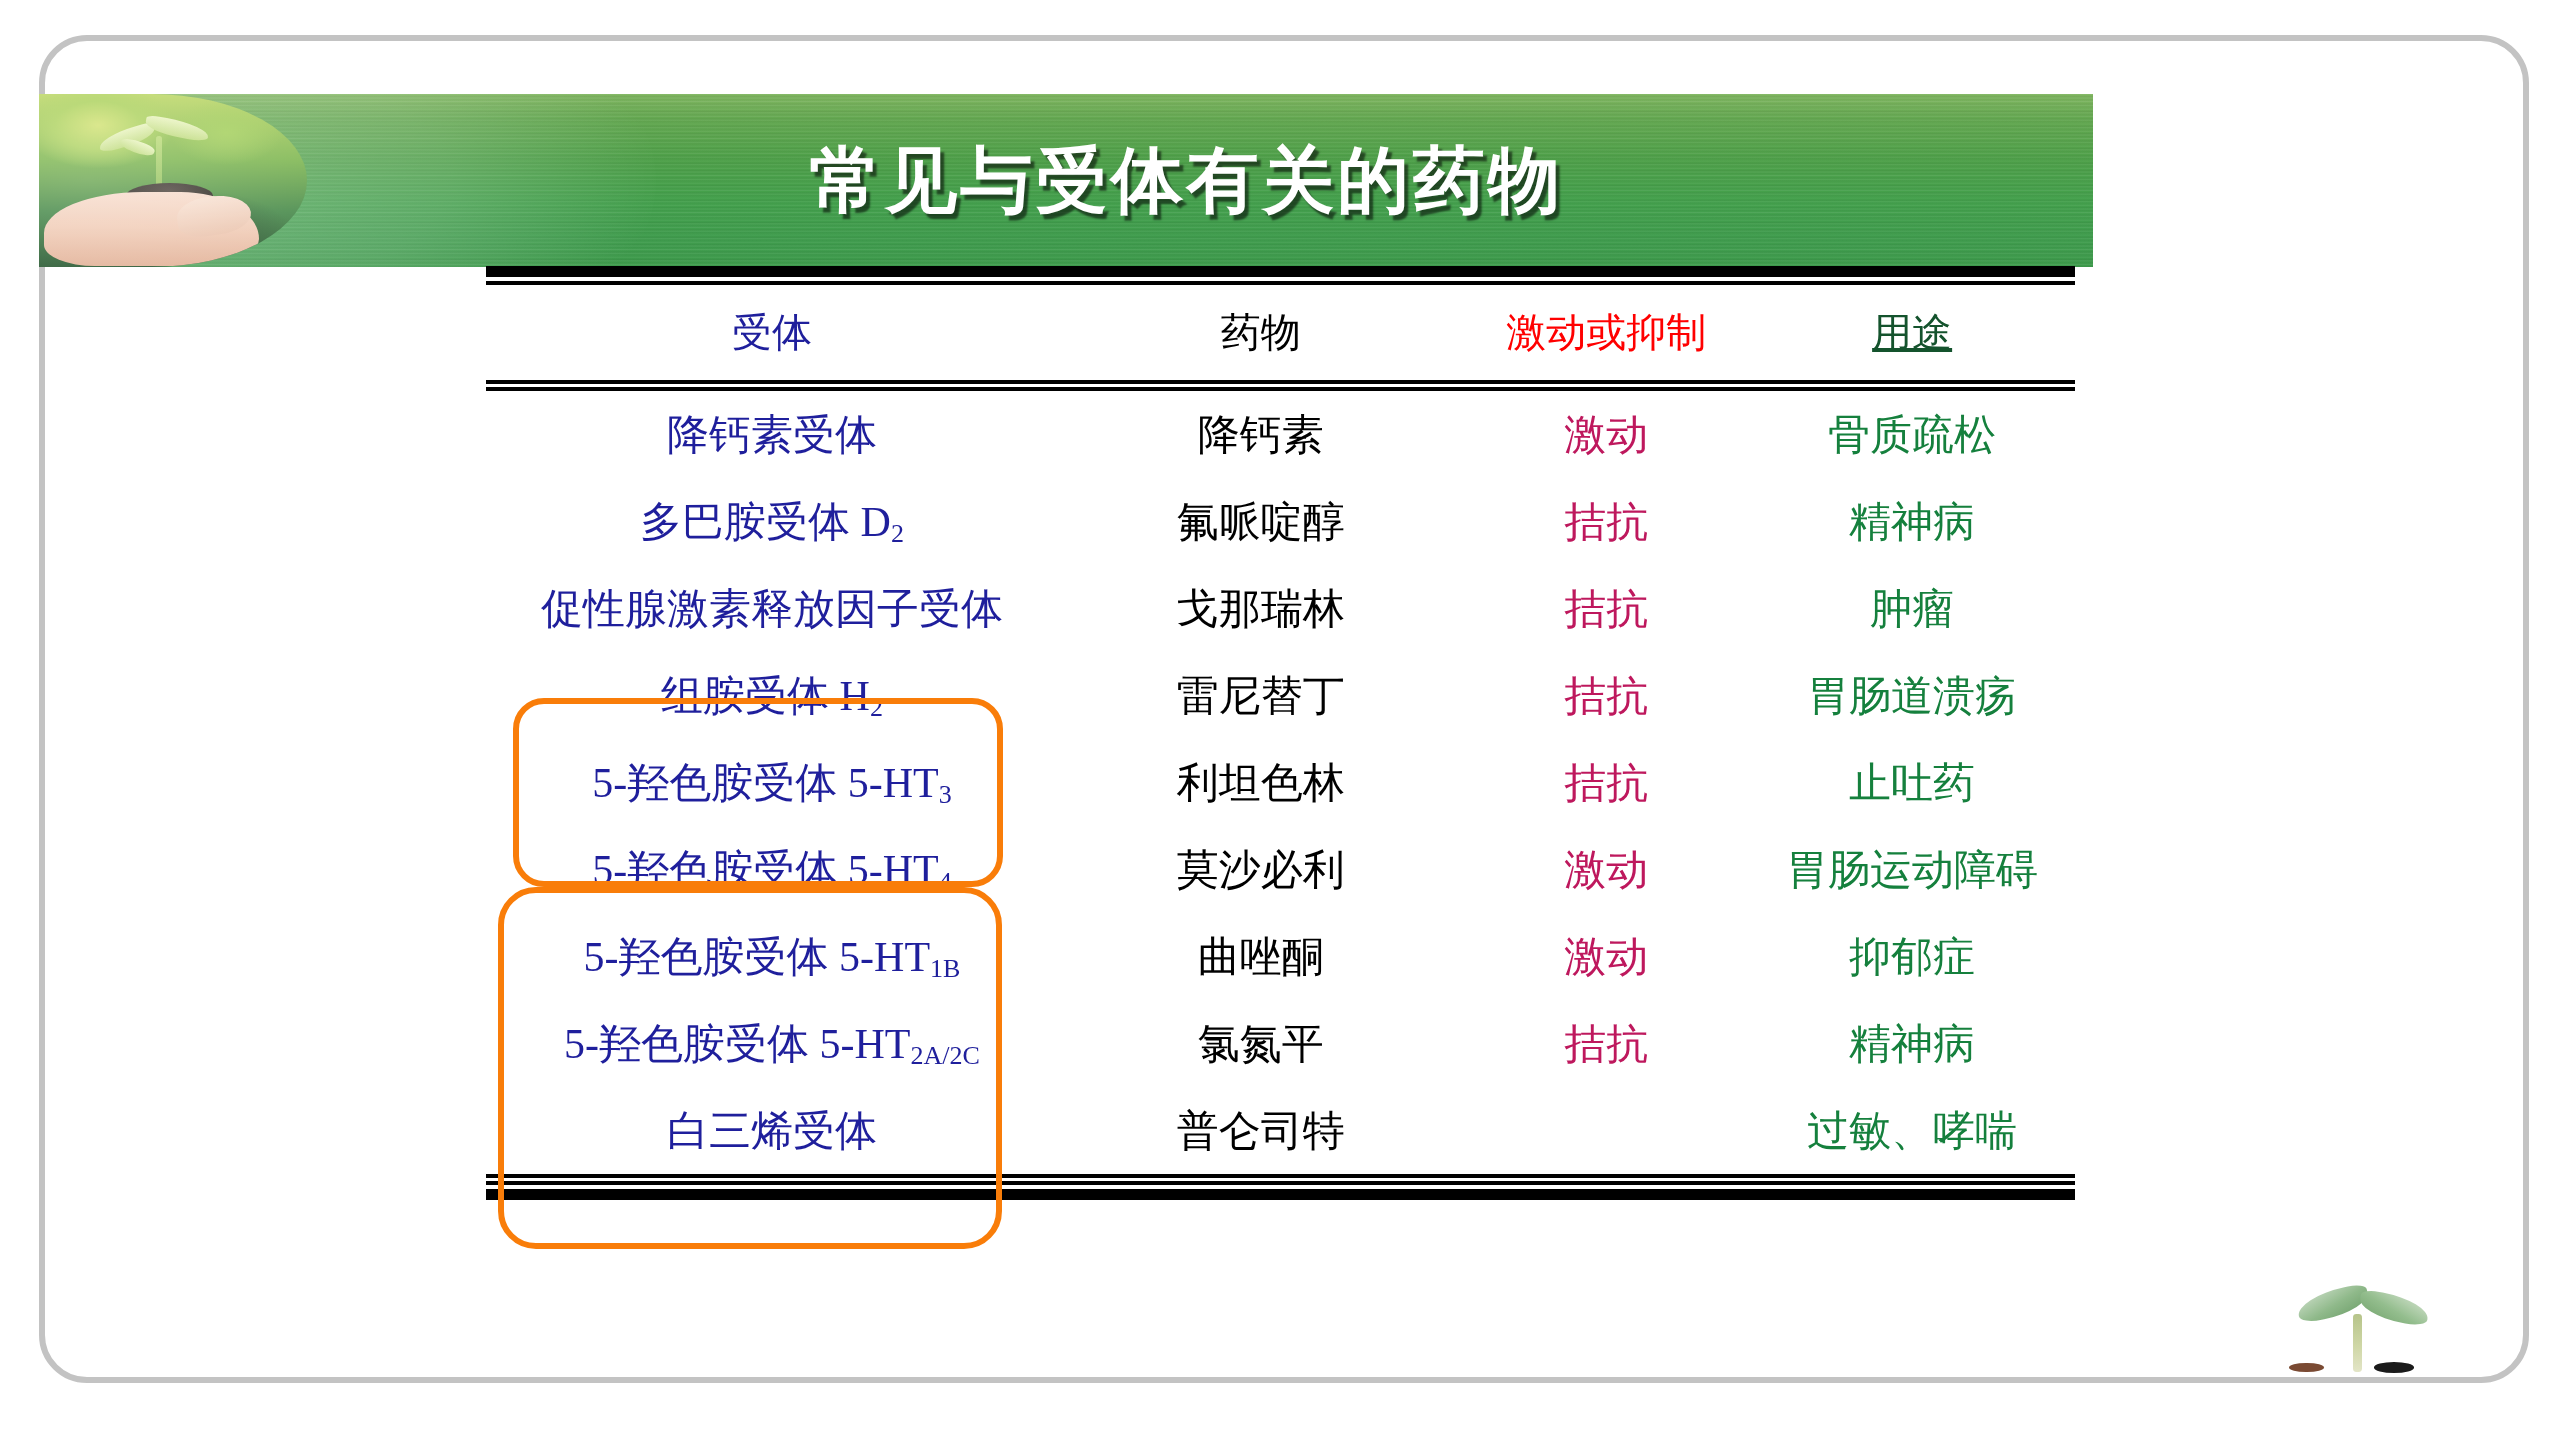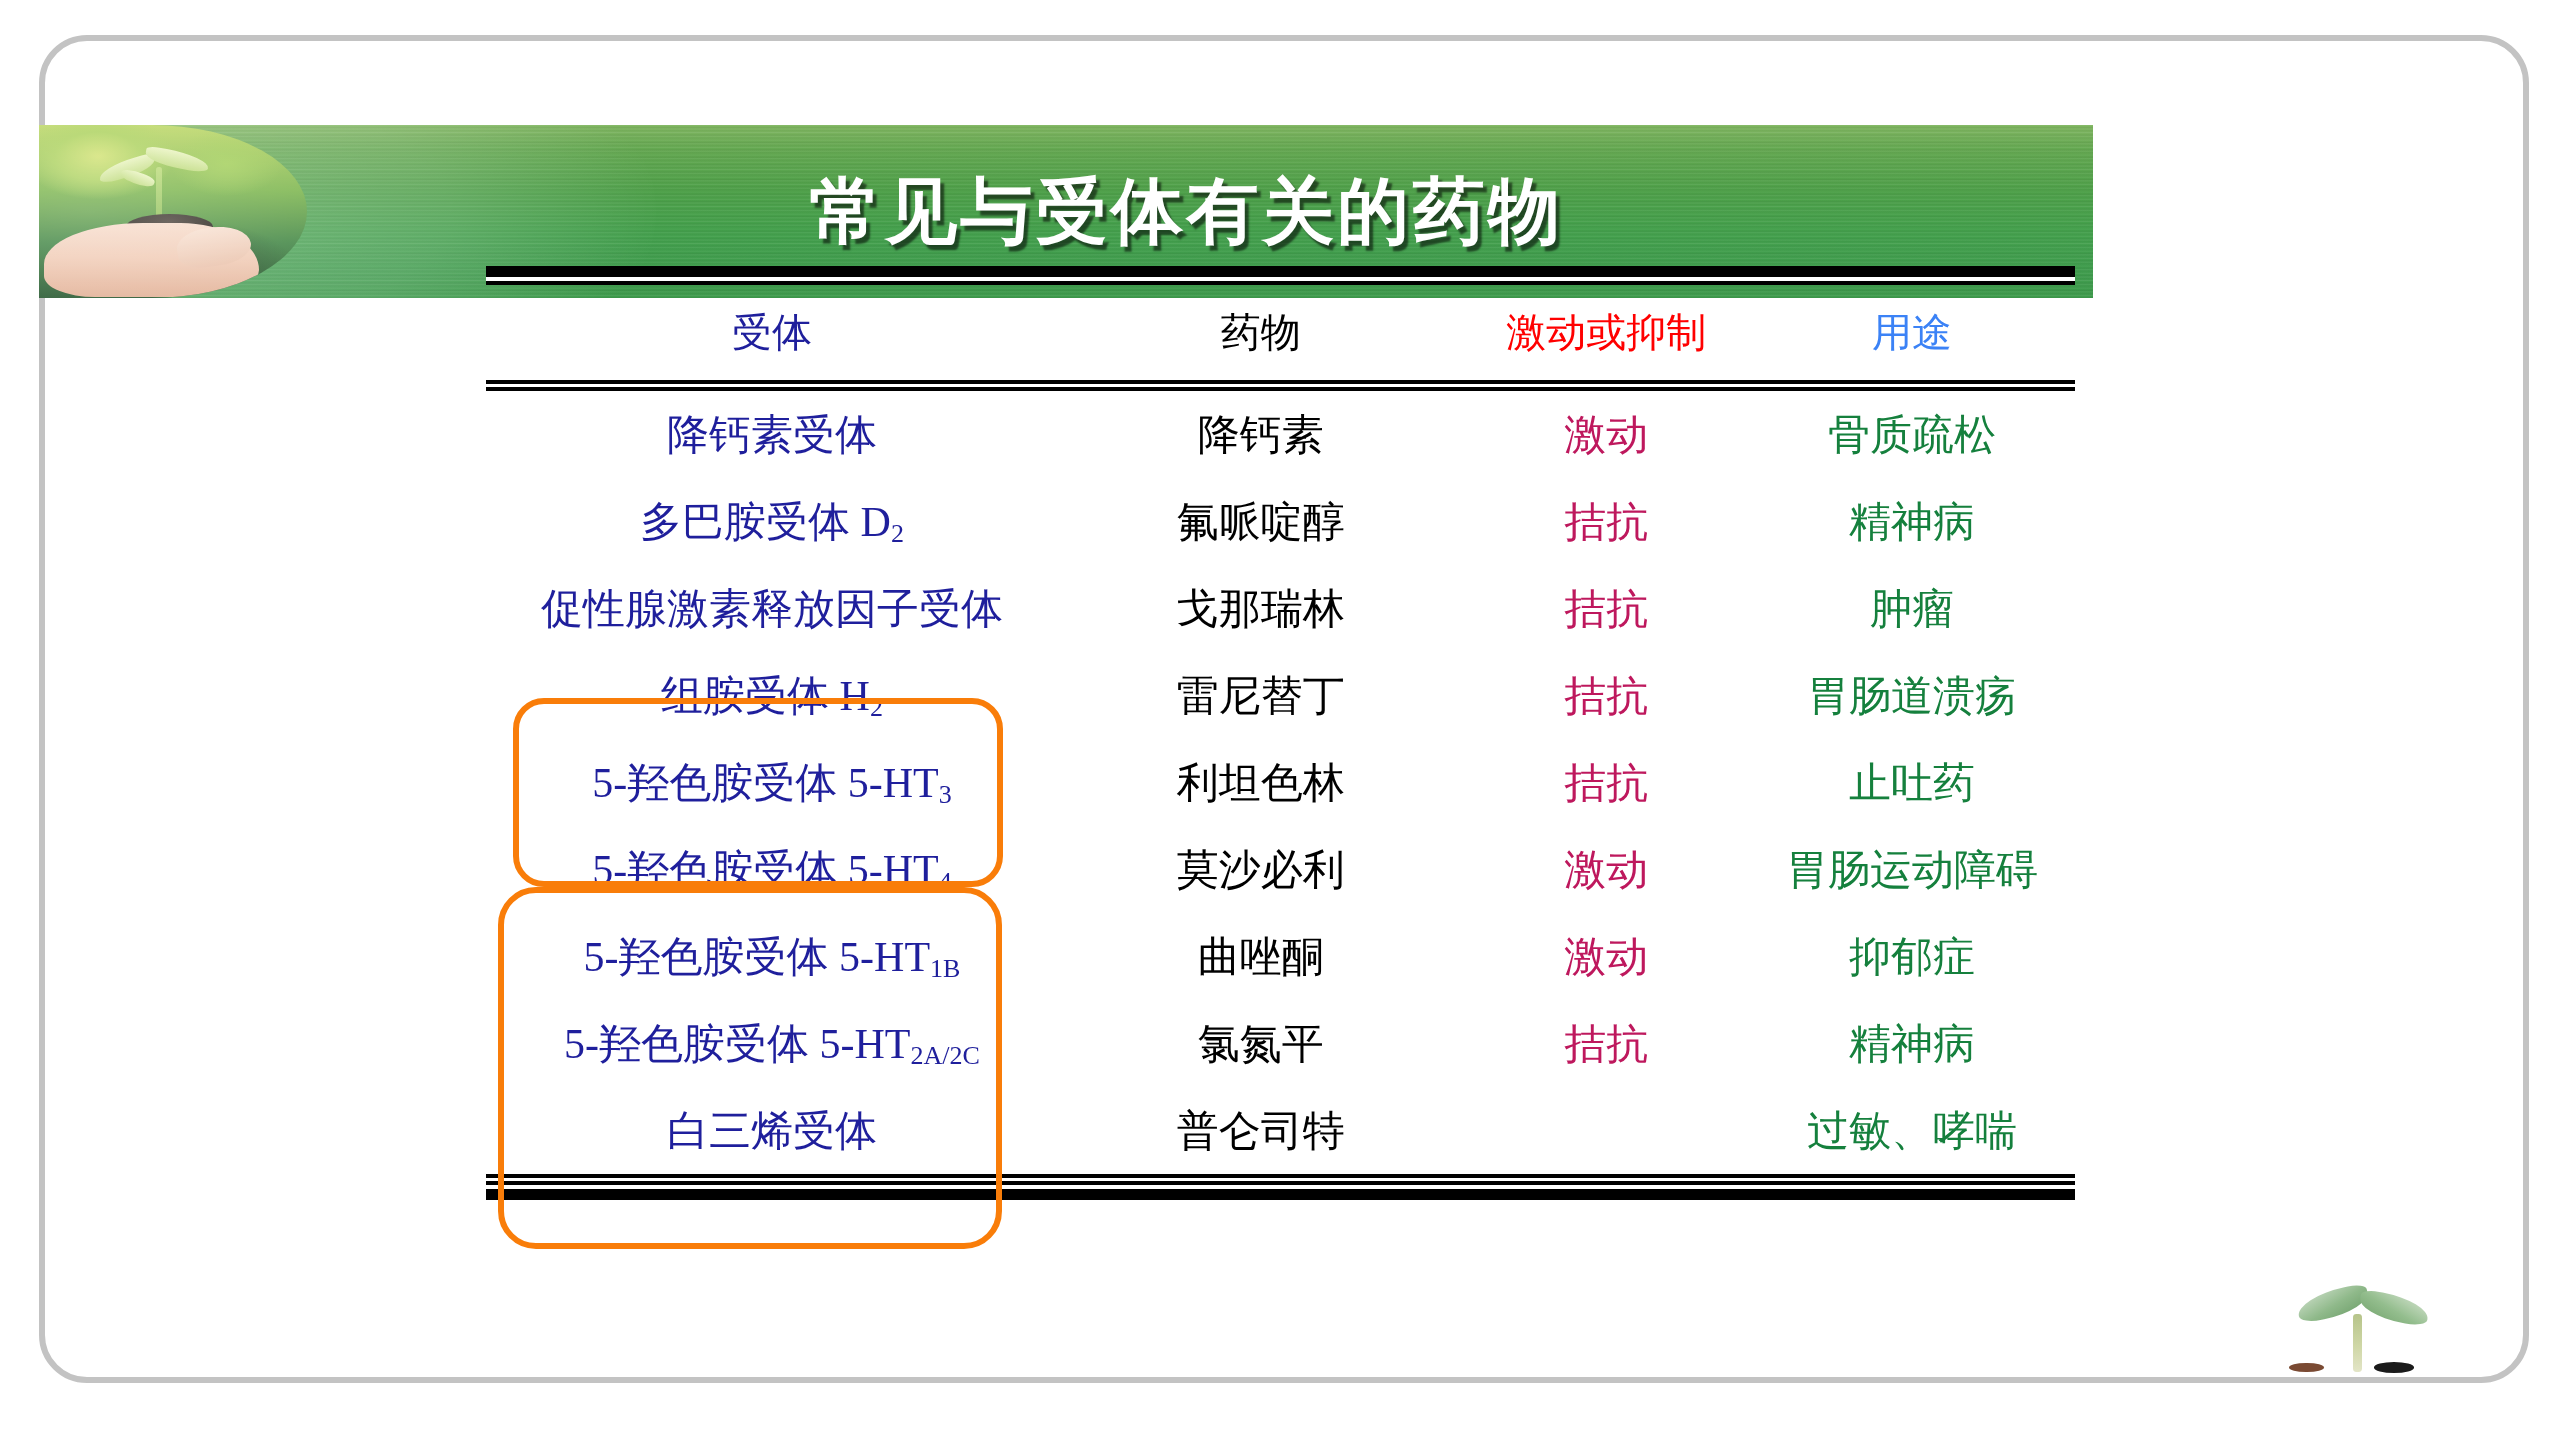--- a/index.html
+++ b/index.html
@@ -41,21 +41,20 @@
       repeating-linear-gradient(
         to bottom,
         rgba(255,255,255,0.085) 0px,
         rgba(255,255,255,0.0) 1.3px,
         rgba(0,0,0,0.05) 2.7px,
         rgba(255,255,255,0.06) 4px,
         rgba(0,0,0,0.03) 5.4px,
         rgba(255,255,255,0.02) 7.4px
       ),
       linear-gradient(to bottom, #7fb560 0%, #64a851 14%, #4ea049 38%, #43a04c 62%, #3f9c4d 84%, #3d9a4b 100%);
-    margin-top: 31px;
   }
   #banner-sheen {
     position: absolute;
     left: 0;
     top: -70%;
     width: 617px;
     height: 240%;
     border-radius: 0 60% 60% 0 / 0 50% 50% 0;
     background: radial-gradient(ellipse at 8% 50%, rgba(255,255,255,0.30) 0%, rgba(255,255,255,0.15) 45%, rgba(255,255,255,0.0) 72%);
     pointer-events: none;
@@ -180,21 +179,21 @@
     margin-top: 24px;
   }
 
   table.drug-table thead th {
     height: 95px;
     font-size: 40px;
   }
   .th-receptor { color: #1f1f9c; }
   .th-drug     { color: #000000; }
   .th-action   { color: #ff0000; }
-  .th-use      { color: #3b82f6; }
+  .th-use      { color: #14532d; text-decoration: underline; }
 
   table.drug-table tbody td {
     height: 87px;
     font-size: 42px;
   }
   td.col-receptor { color: #1f1f9c; }
   td.col-drug     { color: #000000; }
   td.col-action   { color: #be185d; }
   td.col-use      { color: #15803d; }
 

